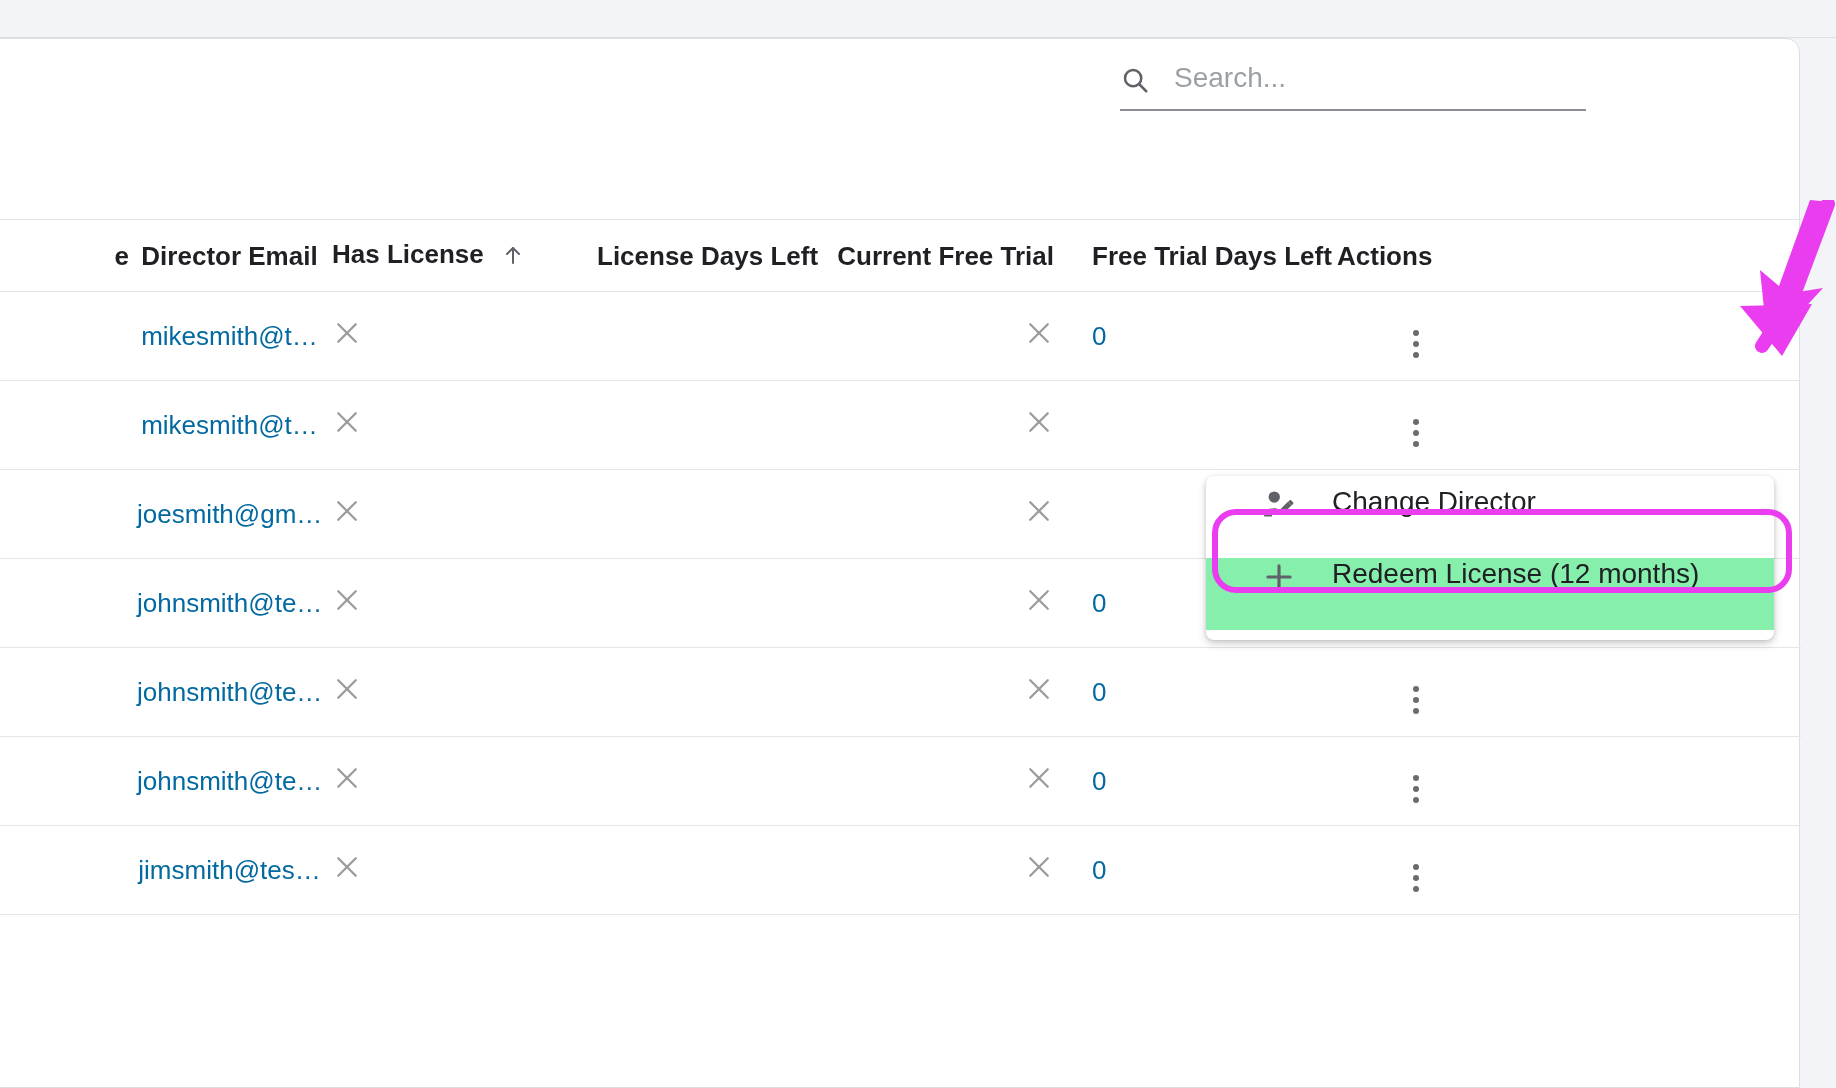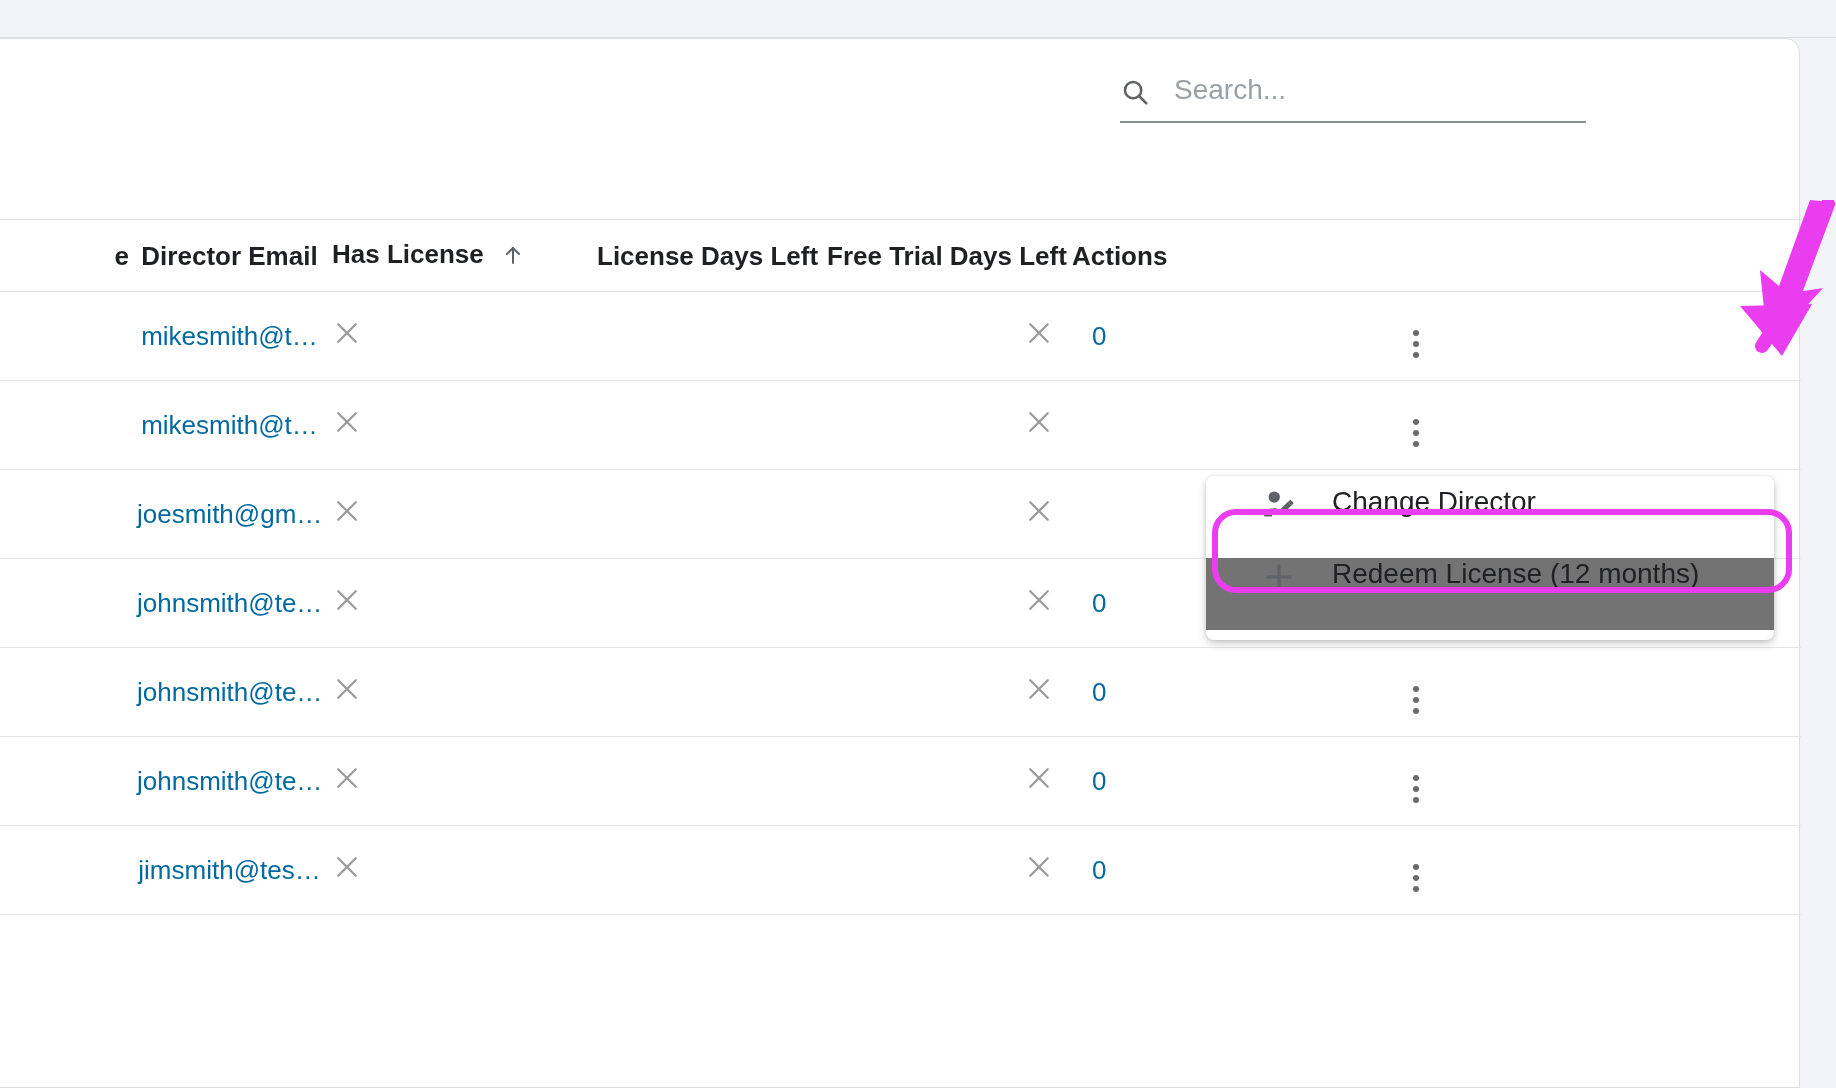--- a/index.html
+++ b/index.html
@@ -38,21 +38,21 @@
     width: 1836px;
     height: 38px;
     background: #f3f4f8;
     border-bottom: 1px solid #dcdee2;
   }
 
   
   .search-wrap {
     position: absolute;
     left: 1133px;
-    top: 20px;
+    top: 8px;
     width: 466px;
     height: 62px;
   }
   .search-icon {
     position: absolute;
     left: 0px;
     top: 18px;
     width: 30px;
     height: 30px;
     color: #5f6368;
@@ -162,21 +162,21 @@
   .menu-item {
     display: flex;
     align-items: flex-start;
     height: 72px;
     padding-left: 54px;
     cursor: pointer;
     font-size: 28px;
     color: #202124;
     white-space: nowrap;
   }
-  .menu-item.active { background: #737373; }
+  .menu-item.active { background: #86efac; }
   .menu-item .mi-icon {
     width: 44px;
     margin-right: 28px;
     display: flex;
     align-items: center;
     color: #5f6368;
   }
 
   
   .highlight-box {
@@ -228,20 +228,21 @@
           <div class="th c-haslic">
             <span>Has License</span>
             <span class="sort-arrow">
               <svg viewBox="0 0 24 24" width="24" height="24" fill="none" stroke="currentColor" stroke-width="2" stroke-linecap="round" stroke-linejoin="round">
                 <line x1="12" y1="20" x2="12" y2="5"></line>
                 <polyline points="6,11 12,5 18,11"></polyline>
               </svg>
             </span>
           </div>
           <div class="th c-licdays">License Days Left</div>
+          <div class="th c-curtri">Current Free Trial</div>
           <div class="th c-freedays">Free Trial Days Left</div>
           <div class="th c-actions">Actions</div>
         </div>
       </div>
       <div id="tbody">
           <div class="trow">
             <div class="td c-name"></div>
             <div class="td c-email">mikesmith@t…</div>
             <div class="td c-haslic"><span class="x-icon"><svg viewBox="0 0 24 24" width="30" height="30" fill="none" stroke="currentColor" stroke-width="1.8" stroke-linecap="round">
                   <line x1="5" y1="5" x2="19" y2="19"></line>

